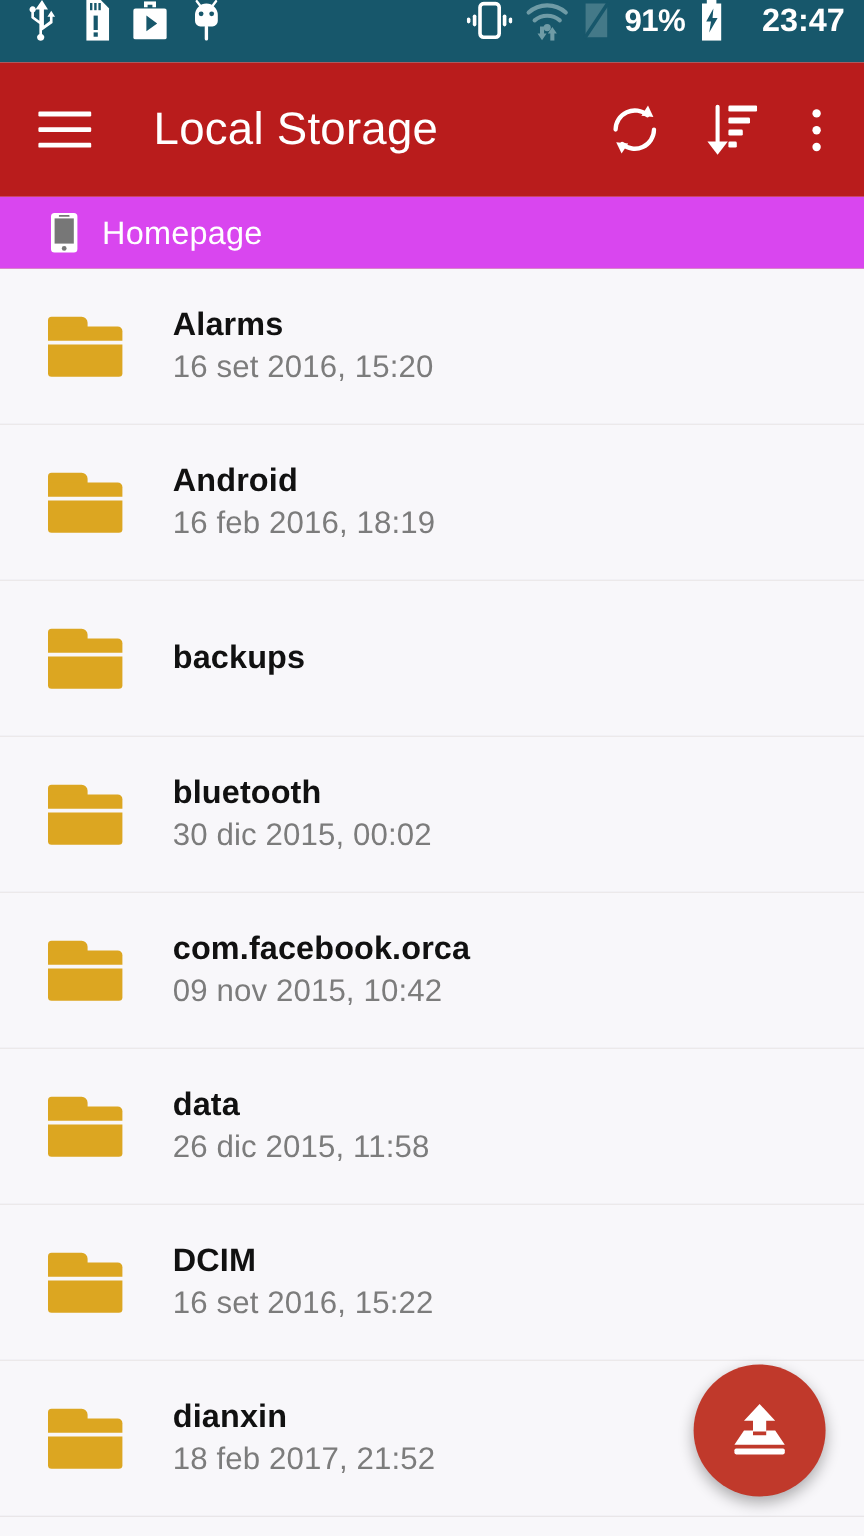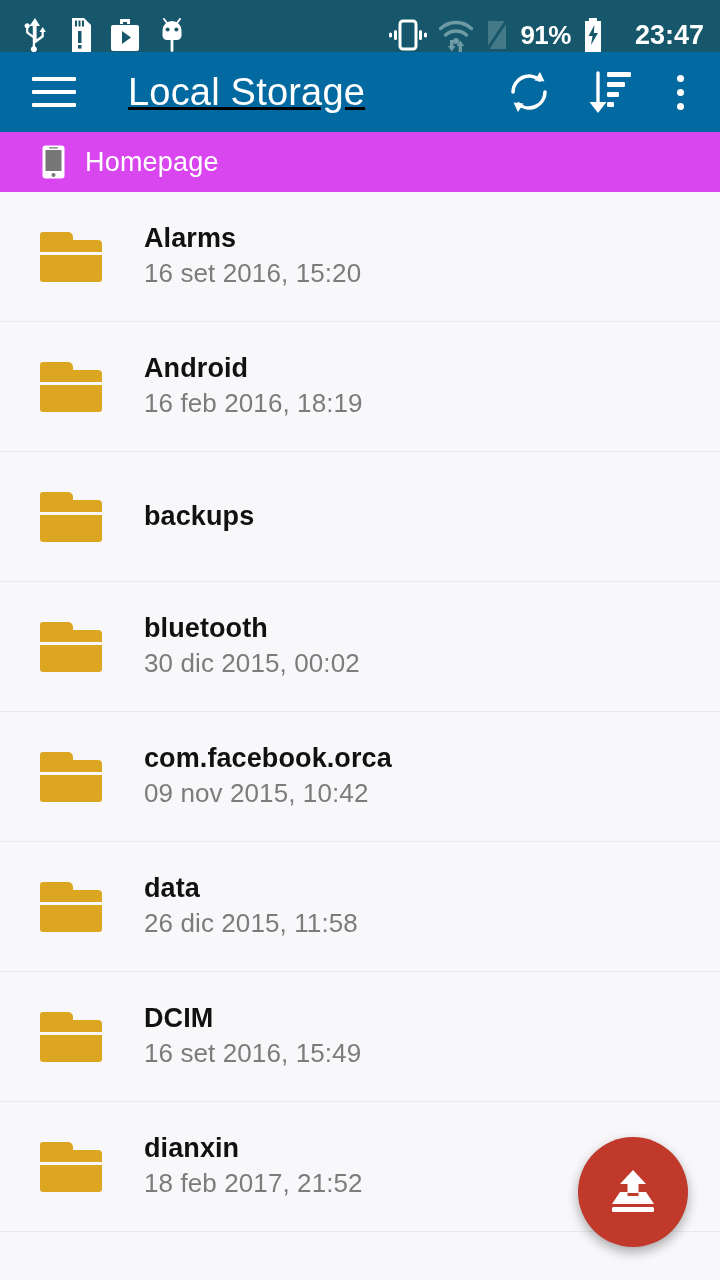--- a/index.html
+++ b/index.html
@@ -7,43 +7,42 @@
     width:720px; height:1280px;
     font-family:"Liberation Sans", sans-serif;
     background:#F8F7FA;
     overflow:hidden;
   }
 
   
   #status-bar {
     height:52px; width:100%;
     background:#17576B;
-    display:flex; align-items:flex-end;
+    display:flex; align-items:flex-start;
     padding:0 16px 0 22px;
     color:#ffffff;
   }
   #status-left { display:flex; align-items:center; gap:20px; }
   #status-right { margin-left:auto; display:flex; align-items:center; gap:11px; }
   .sb-icon { display:block; }
   #battery-pct {
     font-size:26px; font-weight:700; letter-spacing:-0.5px;
     line-height:1; color:#ffffff;
   }
   #clock {
     font-size:27px; font-weight:700; letter-spacing:0px;
     line-height:1; color:#ffffff; margin-left:20px;
   }
 
   
   #app-bar {
-    height:80px; width:100%;
-    background:#0369a1;
+    height:112px; width:100%;
+    background:#b91c1c;
     display:flex; align-items:center;
     padding:0 22px 0 32px;
-    text-decoration:underline;
   }
   #hamburger-button {
     width:48px; height:48px;
     display:flex; flex-direction:column; justify-content:center; gap:9px;
     cursor:pointer; flex:none;
   }
   #hamburger-button i {
     display:block; height:4px; width:44px; background:#fff; border-radius:1px;
   }
   #app-title {
@@ -309,21 +308,21 @@
       </div>
     </div>
     <div class="file-row">
       <div class="folder-icon">
         <div class="tab"></div>
         <div class="lip"></div>
         <div class="body"></div>
       </div>
       <div class="file-text">
         <div class="file-name">DCIM</div>
-        <div class="file-date">16 set 2016, 15:49</div>
+        <div class="file-date">16 set 2016, 15:22</div>
       </div>
     </div>
     <div class="file-row">
       <div class="folder-icon">
         <div class="tab"></div>
         <div class="lip"></div>
         <div class="body"></div>
       </div>
       <div class="file-text">
         <div class="file-name">dianxin</div>

